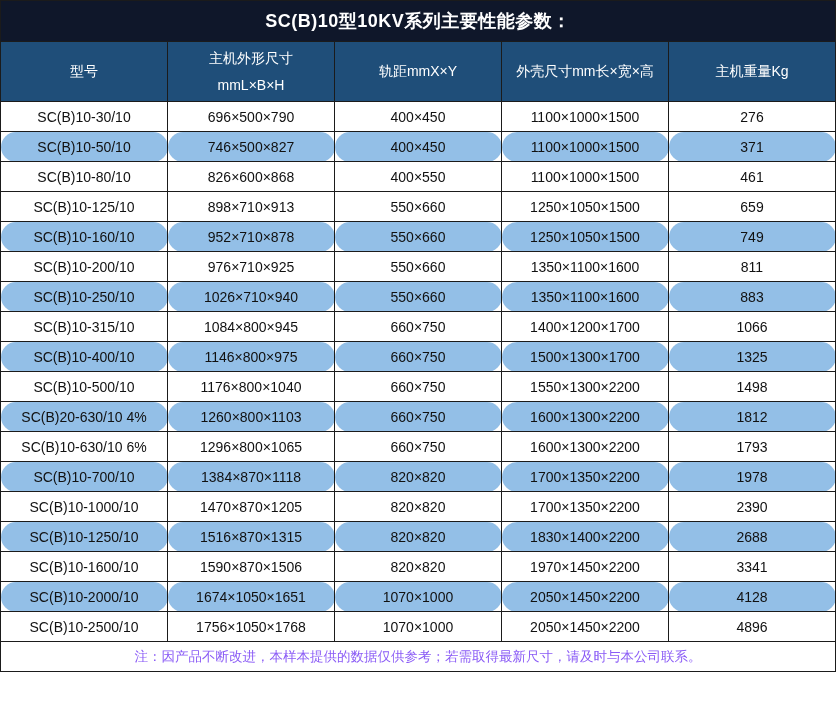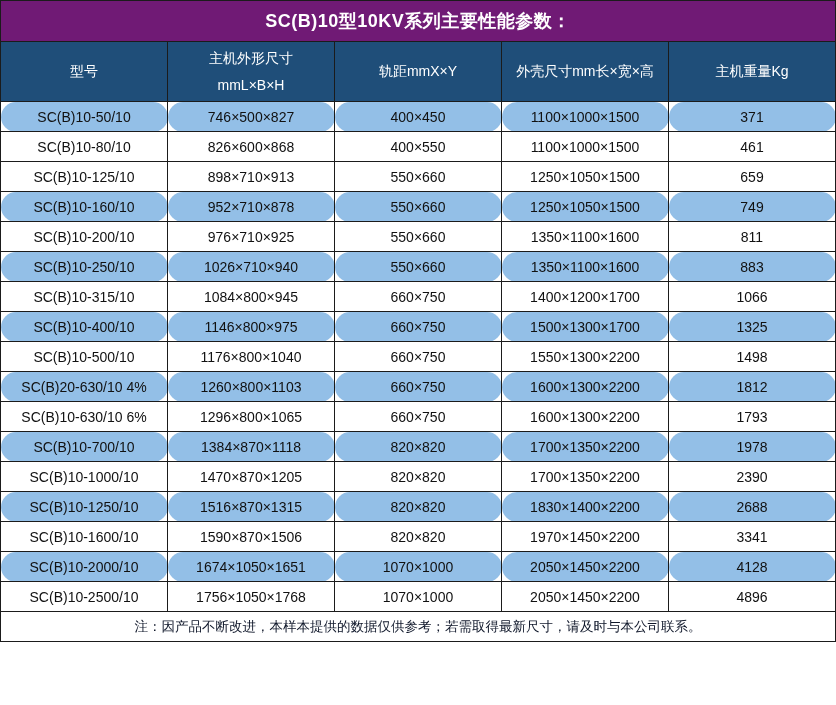--- a/index.html
+++ b/index.html
@@ -24,21 +24,21 @@
     border: 1px solid #1b1b1b;
     text-align: center;
     vertical-align: middle;
     padding: 0 2px;
     box-sizing: border-box;
     overflow: hidden;
     white-space: nowrap;
   }
   tr.title-row td {
     height: 41px;
-    background: #701a75;
+    background: #0f172a;
     color: #ffffff;
     font-size: 18px;
     font-weight: bold;
     letter-spacing: 0.5px;
   }
   tr.header-row th {
     height: 60px;
     background: #1F4E79;
     color: #ffffff;
     font-size: 14px;
@@ -51,21 +51,21 @@
     font-size: 14px;
     background: #ffffff;
   }
   tr.data-row.alt td {
     background: #93BFE7;
     border-radius: 15px;
   }
   tr.note-row td {
     height: 30px;
     background: #ffffff;
-    color: #0f172a;
+    color: #8b5cf6;
     font-size: 13.5px;
   }
   col.c { width: 20%; }
 </style>
 </head>
 <body>
 
 <div class="page">
   <table class="spec-table">
     <colgroup>
@@ -83,20 +83,27 @@
         <th>型号</th>
         <th>
           <span>主机外形尺寸</span><br>
           <span>mmL×B×H</span>
         </th>
         <th>轨距mmX×Y</th>
         <th>外壳尺寸mm长×宽×高</th>
         <th>主机重量Kg</th>
       </tr>
 
+      <tr class="data-row">
+        <td>SC(B)10-30/10</td>
+        <td>696×500×790</td>
+        <td>400×450</td>
+        <td>1100×1000×1500</td>
+        <td>276</td>
+      </tr>
       <tr class="data-row alt">
         <td>SC(B)10-50/10</td>
         <td>746×500×827</td>
         <td>400×450</td>
         <td>1100×1000×1500</td>
         <td>371</td>
       </tr>
       <tr class="data-row">
         <td>SC(B)10-80/10</td>
         <td>826×600×868</td>

